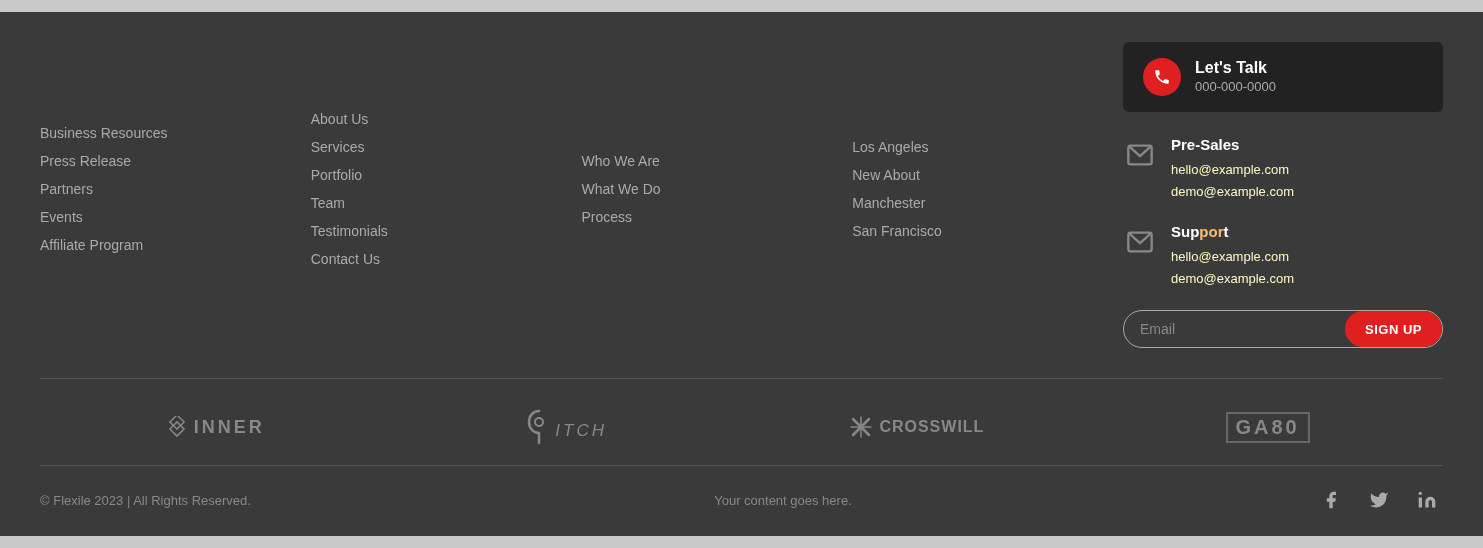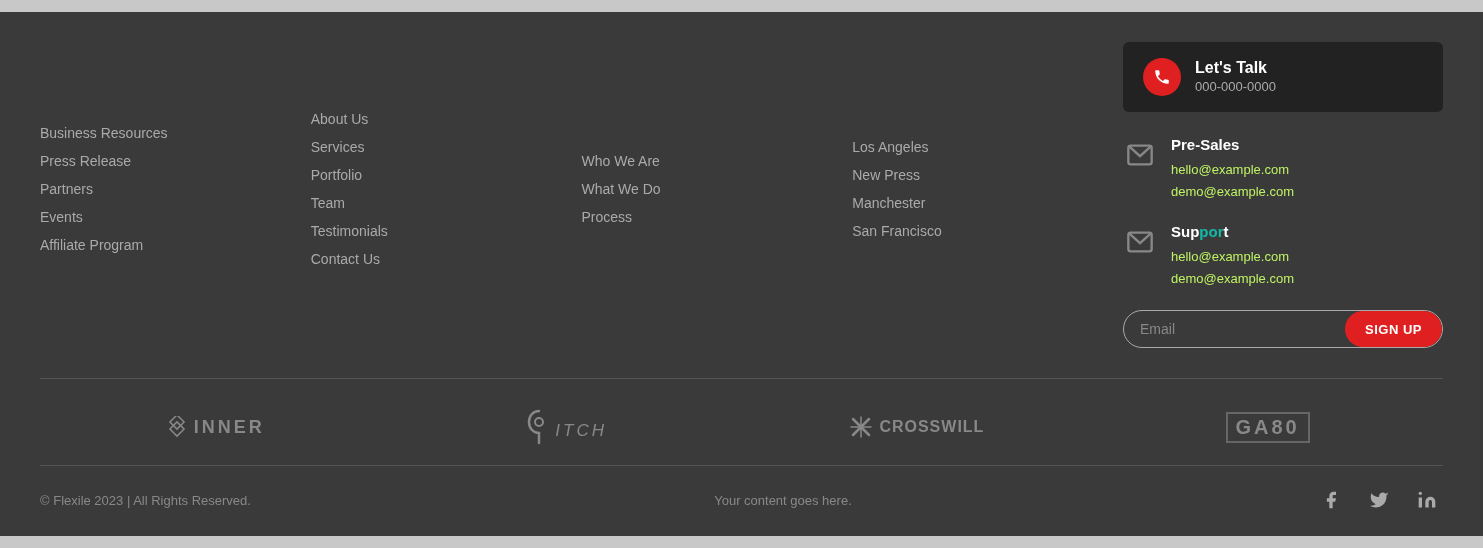--- a/index.html
+++ b/index.html
@@ -85,21 +85,21 @@
       flex-shrink: 0;
       margin-top: 2px;
     }
     .contact-section-text h4 {
       color: #ffffff;
       font-size: 15px;
       font-weight: 700;
       margin-bottom: 6px;
     }
     .contact-section-text p {
-      color: #bef264;
+      color: #fef9c3;
       font-size: 13px;
       line-height: 1.7;
     }
     .email-signup {
       display: flex;
       margin-top: 8px;
       border-radius: 30px;
       overflow: hidden;
       border: 1px solid #aaa;
       background: #3a3a3a;
@@ -189,21 +189,21 @@
     }
     .gabo-logo {
       color: #888;
       font-size: 20px;
       font-weight: 700;
       letter-spacing: 3px;
       border: 2px solid #666;
       padding: 2px 8px;
     }
     .support-highlight {
-      color: #14b8a6;
+      color: #fdba74;
     }
   </style>
 </head>
 <body>
 
 <div class="footer-wrapper">
   <div class="footer-top">
 
     <div class="footer-col">
       <a class="footer-link">Business Resources</a>
@@ -223,21 +223,21 @@
     </div>
 
     <div class="footer-col">
       <a class="footer-link">Who We Are</a>
       <a class="footer-link">What We Do</a>
       <a class="footer-link">Process</a>
     </div>
 
     <div class="footer-col">
       <a class="footer-link">Los Angeles</a>
-      <a class="footer-link">New Press</a>
+      <a class="footer-link">New About</a>
       <a class="footer-link">Manchester</a>
       <a class="footer-link">San Francisco</a>
     </div>
 
     <div class="footer-col-right">
 
       <div class="let-talk-box">
         <div class="phone-icon-circle">
           <svg viewBox="0 0 24 24" fill="white">
             <path d="M6.6 10.8c1.4 2.8 3.8 5.1 6.6 6.6l2.2-2.2c.3-.3.7-.4 1-.2 1.1.4 2.3.6 3.6.6.6 0 1 .4 1 1V20c0 .6-.4 1-1 1-9.4 0-17-7.6-17-17 0-.6.4-1 1-1h3.5c.6 0 1 .4 1 1 0 1.3.2 2.5.6 3.6.1.3 0 .7-.2 1L6.6 10.8z"></path>

